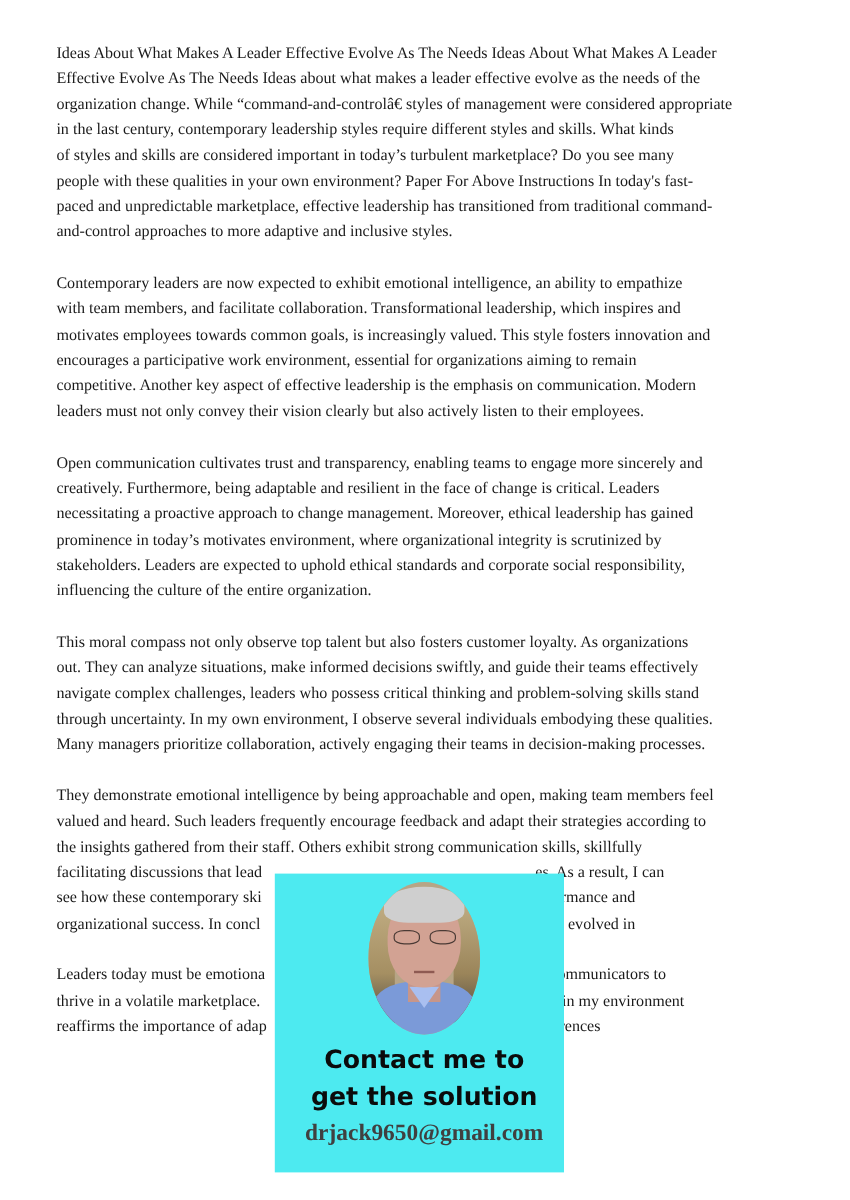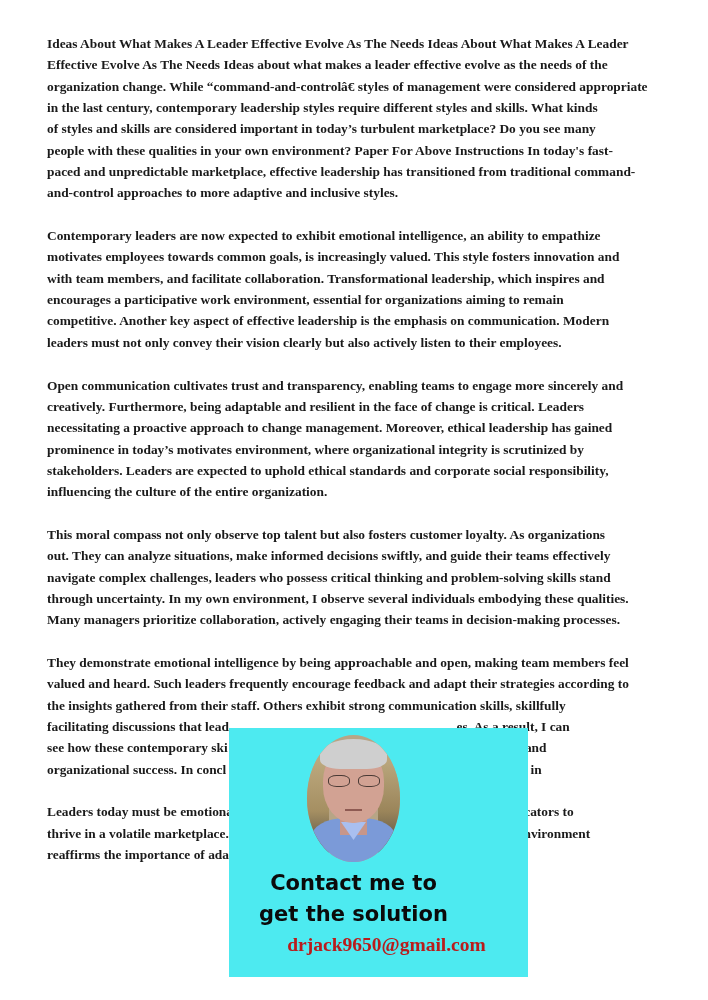--- a/index.html
+++ b/index.html
@@ -23,27 +23,26 @@
   }
   .para {
     margin: 0 0 21.35px 0;
   }
   .line {
     display: block;
     font-size: 13.4px;
     line-height: 21.35px;
     height: 21.35px;
     white-space: nowrap;
-    font-weight: bold;
   }
   .promo {
     position: absolute;
     left: 229px;
     top: 728px;
-    width: 299px;
+    width: 241px;
     height: 249px;
     background: #4deaf0;
     text-align: center;
   }
   .portrait {
     position: absolute;
     left: 78px;
     top: 7px;
     width: 93px;
     height: 127px;
@@ -112,42 +111,41 @@
   .promo-title span { display: block; }
   .promo-email {
     position: absolute;
     left: 0;
     top: 204px;
     width: 249px;
     font-family: "Liberation Serif", "DejaVu Serif", serif;
     font-weight: bold;
     font-size: 19.5px;
     line-height: 26px;
-    color: #b91c1c;
-    margin-left: 33px;
+    color: #404040;
   }
 </style>
 </head>
 <body>
 
 <div class="page">
   <div class="para">
     <span class="line">Ideas About What Makes A Leader Effective Evolve As The Needs Ideas About What Makes A Leader</span>
     <span class="line">Effective Evolve As The Needs Ideas about what makes a leader effective evolve as the needs of the</span>
     <span class="line">organization change. While “command-and-controlâ€ styles of management were considered appropriate</span>
     <span class="line">in the last century, contemporary leadership styles require different styles and skills. What kinds</span>
     <span class="line">of styles and skills are considered important in today’s turbulent marketplace? Do you see many</span>
     <span class="line">people with these qualities in your own environment? Paper For Above Instructions In today's fast-</span>
     <span class="line">paced and unpredictable marketplace, effective leadership has transitioned from traditional command-</span>
     <span class="line">and-control approaches to more adaptive and inclusive styles.</span>
   </div>
   <div class="para">
     <span class="line">Contemporary leaders are now expected to exhibit emotional intelligence, an ability to empathize</span>
+    <span class="line">with team members, and facilitate collaboration. Transformational leadership, which inspires and</span>
     <span class="line">motivates employees towards common goals, is increasingly valued. This style fosters innovation and</span>
-    <span class="line">with team members, and facilitate collaboration. Transformational leadership, which inspires and</span>
     <span class="line">encourages a participative work environment, essential for organizations aiming to remain</span>
     <span class="line">competitive. Another key aspect of effective leadership is the emphasis on communication. Modern</span>
     <span class="line">leaders must not only convey their vision clearly but also actively listen to their employees.</span>
   </div>
   <div class="para">
     <span class="line">Open communication cultivates trust and transparency, enabling teams to engage more sincerely and</span>
     <span class="line">creatively. Furthermore, being adaptable and resilient in the face of change is critical. Leaders</span>
     <span class="line">necessitating a proactive approach to change management. Moreover, ethical leadership has gained</span>
     <span class="line">prominence in today’s motivates environment, where organizational integrity is scrutinized by</span>
     <span class="line">stakeholders. Leaders are expected to uphold ethical standards and corporate social responsibility,</span>

